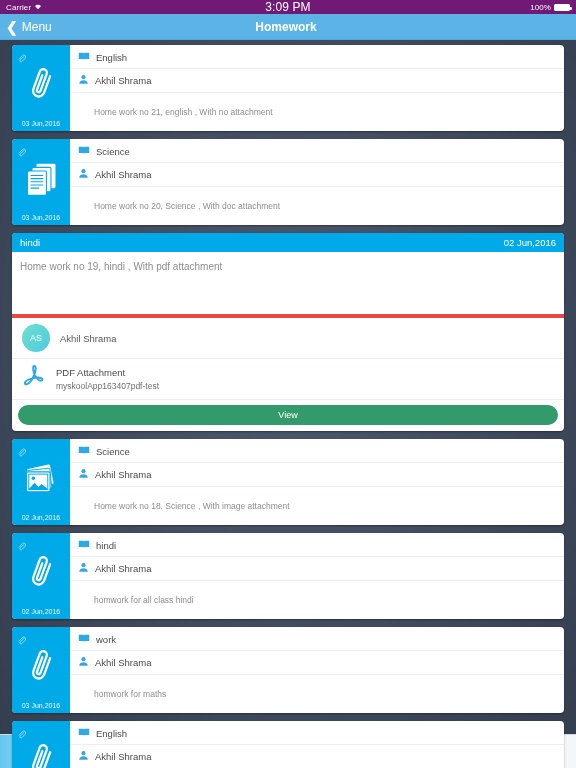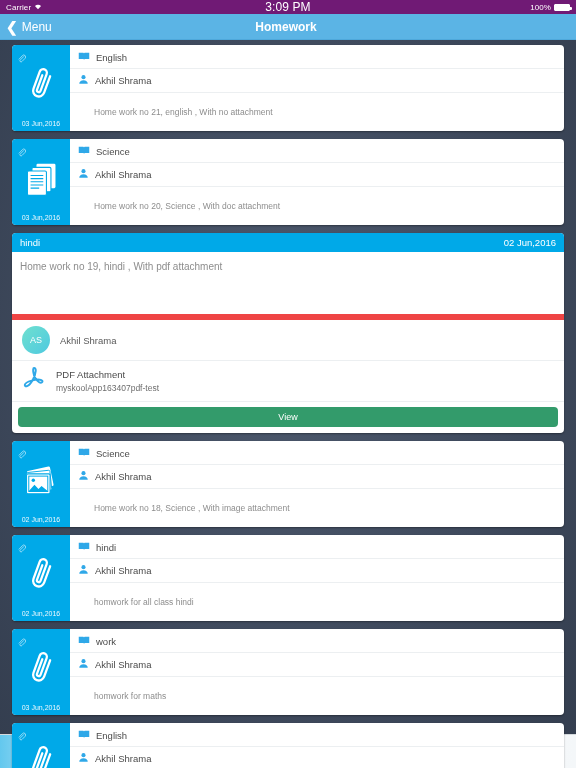--- a/index.html
+++ b/index.html
@@ -94,37 +94,37 @@
     overflow: hidden; box-shadow: 0 1px 2px rgba(0,0,0,.35);
   }
   .exp-head {
     background: #00a9e8; color: #ffffff;
     display: flex; align-items: center; justify-content: space-between;
     padding: 4px 8px; font-size: 9.5px;
   }
   .exp-body { padding: 9px 8px 0 8px; font-size: 10px; color: #8d8d8d; height: 62px; }
   .exp-author {
     display: flex; align-items: center; gap: 10px;
-    padding: 6px 10px; border-top: 6px solid #ef4444; border-bottom: 1px solid #eceff1;
+    padding: 6px 10px; border-top: 4px solid #ef4444; border-bottom: 1px solid #eceff1;
     font-size: 9.5px; color: #5a5a5a;
   }
   .avatar {
     width: 28px; height: 28px; border-radius: 50%;
     background: linear-gradient(135deg,#6fe0cf 0%,#4fc9e0 100%);
     color: #ffffff; font-size: 9px; display: flex; align-items: center; justify-content: center;
   }
   .exp-attach {
     display: flex; align-items: center; gap: 10px;
     padding: 5px 10px; border-bottom: 1px solid #eceff1;
   }
   .attach-meta { display: flex; flex-direction: column; gap: 3px; }
   .attach-title { font-size: 9.5px; color: #4b4b4b; }
   .attach-file { font-size: 8.5px; color: #6d6d6d; }
   .view-btn {
-    margin: 5px 6px 6px 6px; background: #339b6b; border-radius: 4px;
+    margin: 5px 6px 6px 6px; background: #339b6b; border-radius: 10px;
     text-align: center; color: #ffffff; font-size: 9px; padding: 5px 0; cursor: pointer;
   }
 
   
   .tabbar {
     position: absolute; left: 0; right: 0; bottom: 0; height: 34px;
     background: linear-gradient(to right,#63c8ee 0%,#cfeaf8 12%,#f2f6f8 28%,#fbfcfd 55%,#f4f7f9 100%);
     border-top: 1px solid #d5dadd;
     display: flex; align-items: center; justify-content: center; gap: 38px;
   }

